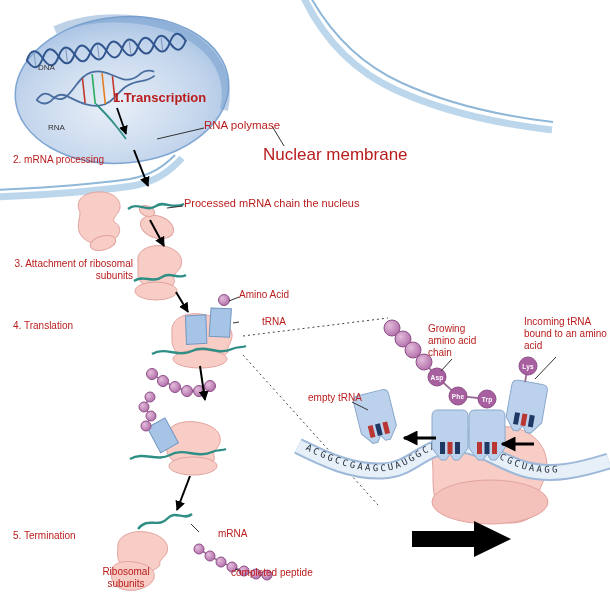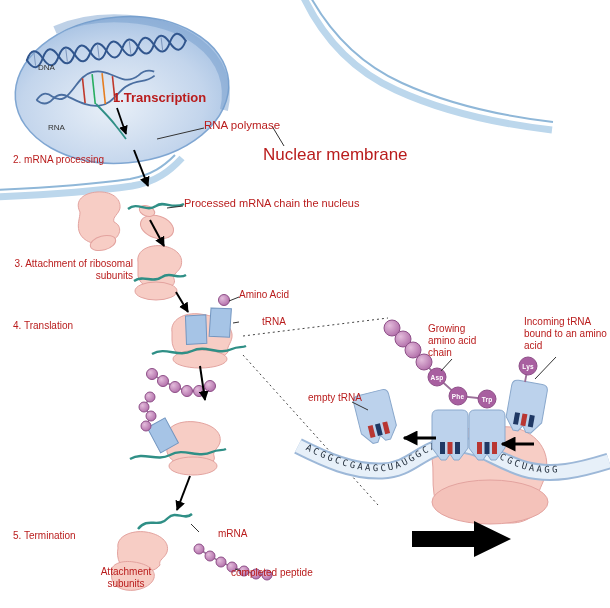--- a/index.html
+++ b/index.html
@@ -235,21 +235,21 @@
 <div class="lbl med" style="left:184px;top:197px;">Processed mRNA chain the nucleus</div>
 <div class="lbl step wrap" style="left:13px;top:258px;width:120px;text-align:right;">3. Attachment of ribosomal subunits</div>
 <div class="lbl small" style="left:239px;top:289px;text-align:center;">Amino Acid</div>
 <div class="lbl small" style="left:250px;top:316px;margin-left:12px;">tRNA</div>
 <div class="lbl step" style="left:13px;top:320px;">4. Translation</div>
 <div class="lbl small wrap" style="left:428px;top:323px;width:66px;text-align:left;">Growing amino acid chain</div>
 <div class="lbl small wrap" style="left:524px;top:316px;width:84px;">Incoming tRNA bound to an amino acid</div>
 <div class="lbl small" style="left:308px;top:392px;">empty tRNA</div>
 <div class="lbl step" style="left:13px;top:530px;">5. Termination</div>
 <div class="lbl small" style="left:196px;top:528px;margin-left:22px;">mRNA</div>
-<div class="lbl small wrap" style="left:88px;top:566px;width:76px;text-align:center;">Attachment subunits</div>
+<div class="lbl small wrap" style="left:88px;top:566px;width:76px;text-align:center;">Ribosomal subunits</div>
 <div class="lbl small" style="left:231px;top:567px;">completed peptide</div>
 
 <div class="aa-lbl" style="left:437px;top:377px;">Asp</div>
 <div class="aa-lbl" style="left:458px;top:396px;">Phe</div>
 <div class="aa-lbl" style="left:487px;top:399px;">Trp</div>
 <div class="aa-lbl" style="left:528px;top:366px;">Lys</div>
 
 </div>
 
 </body></html>

